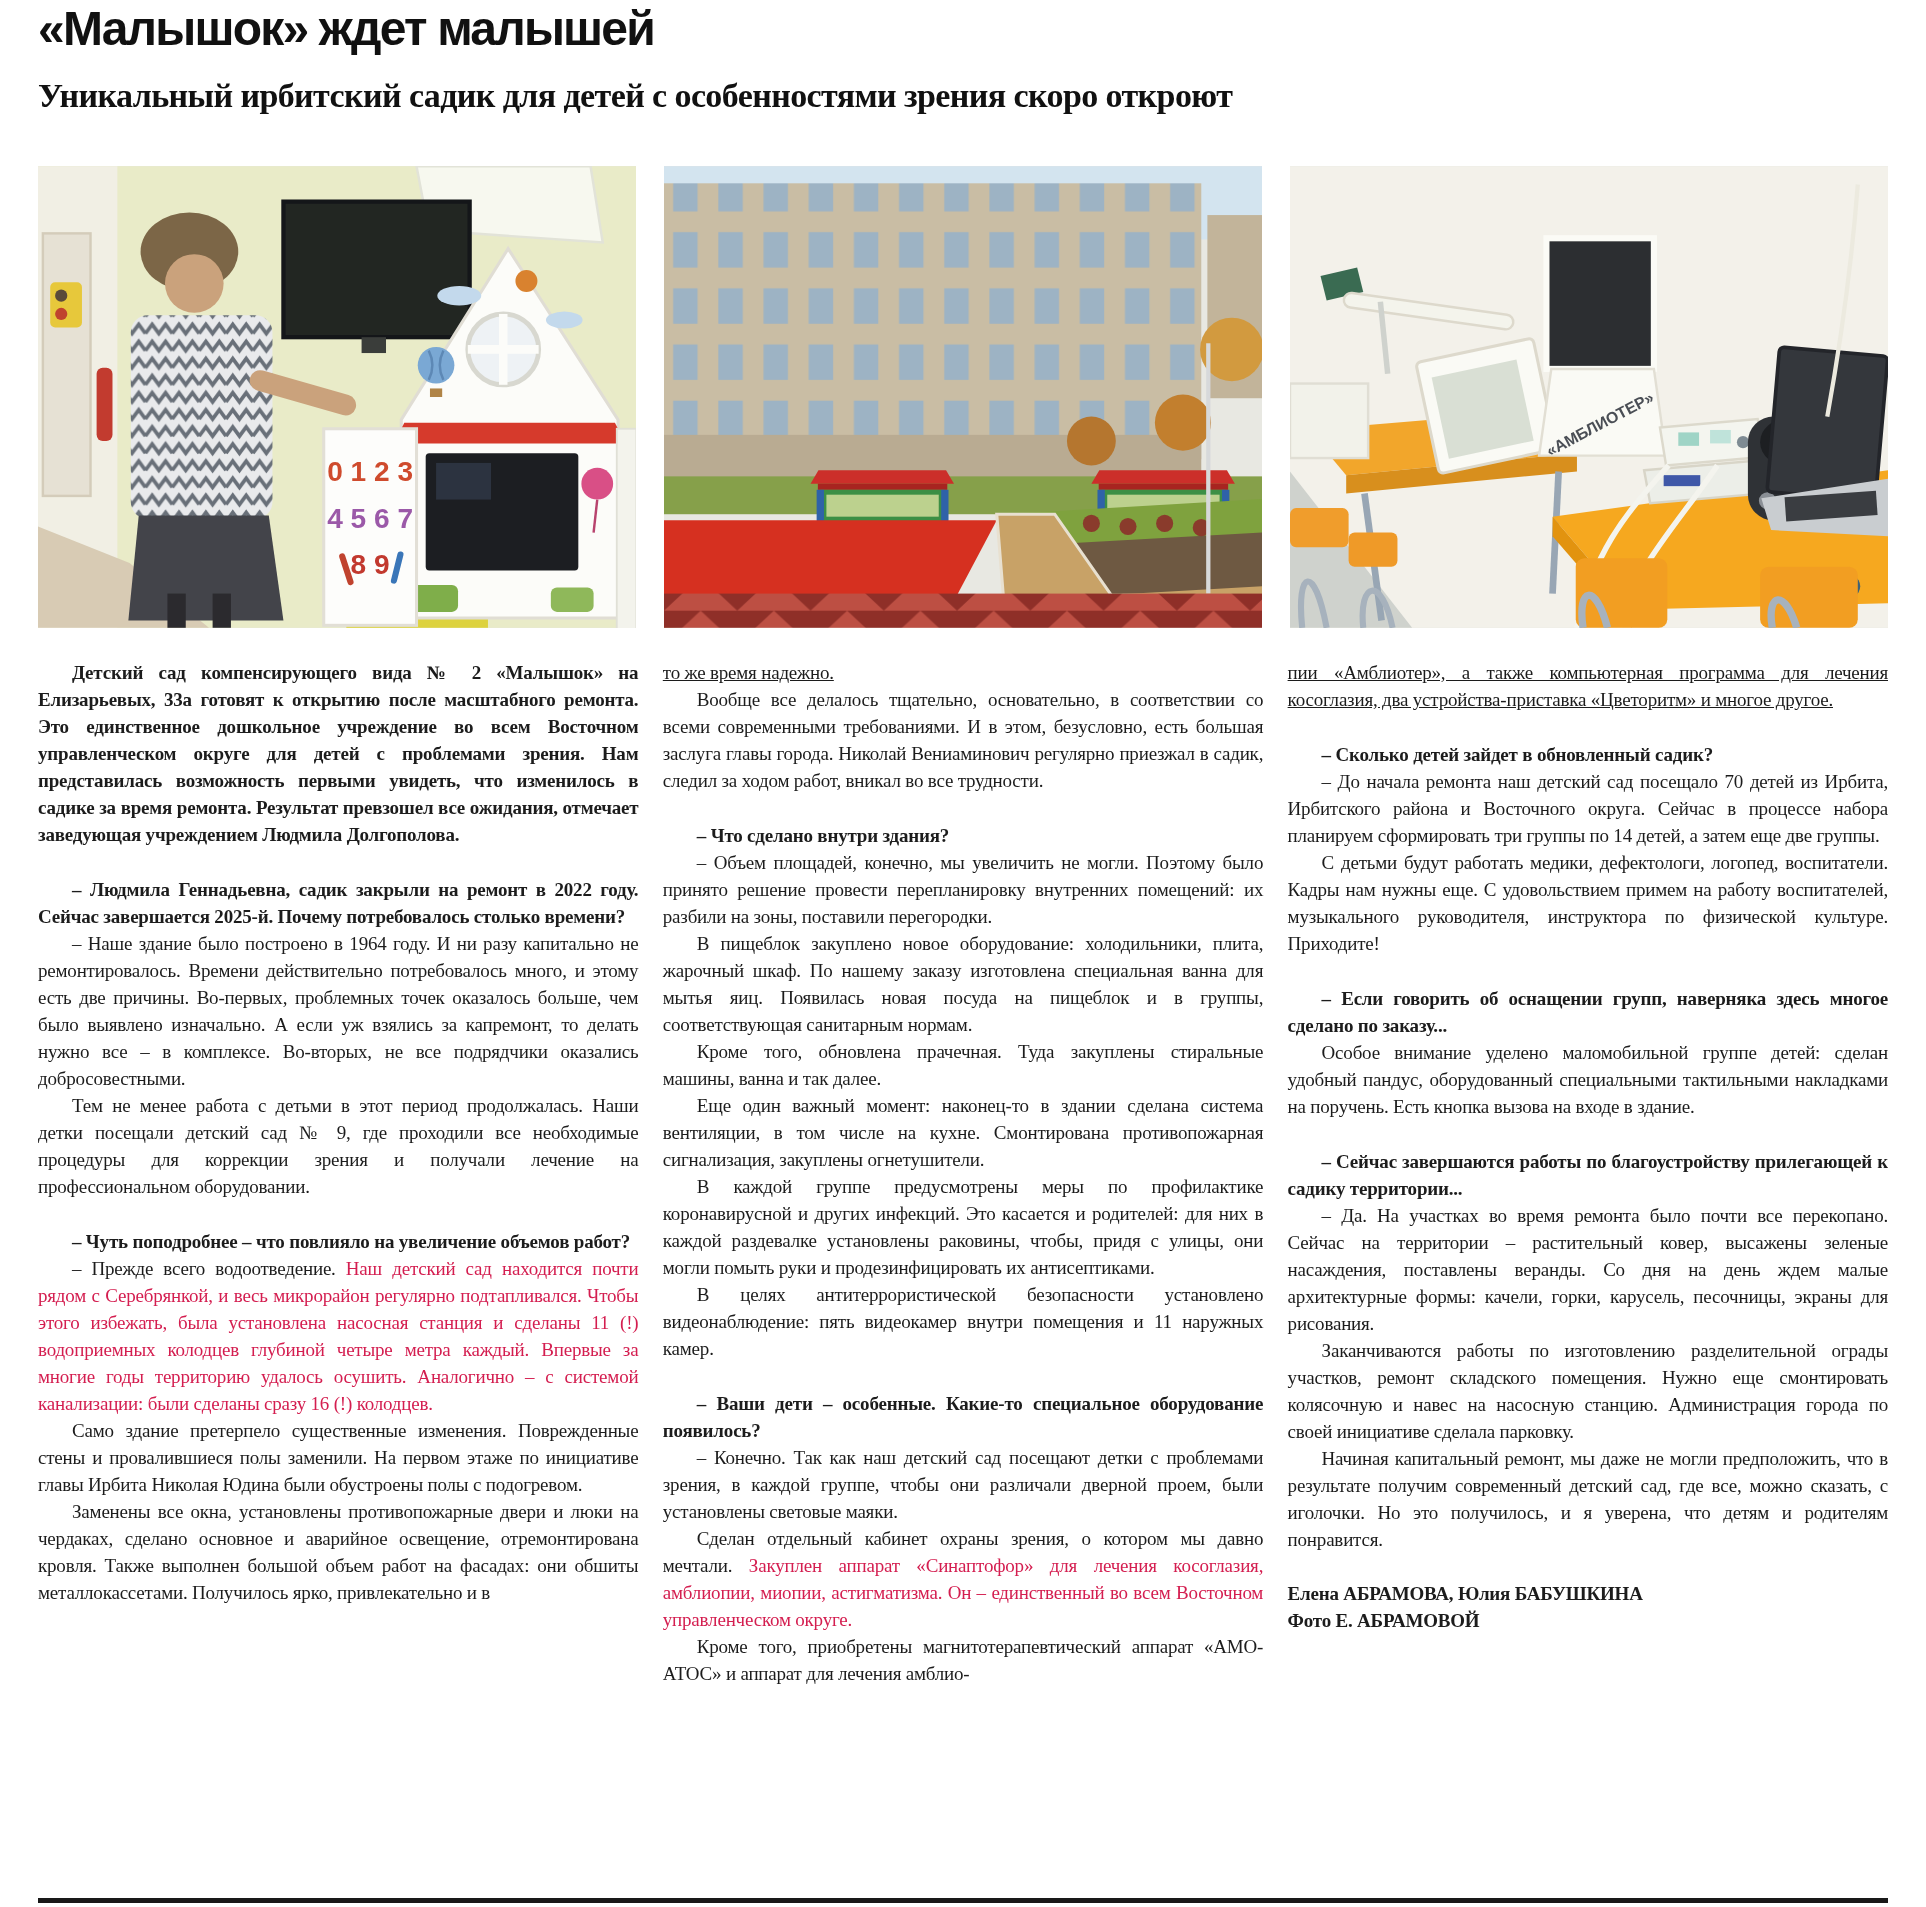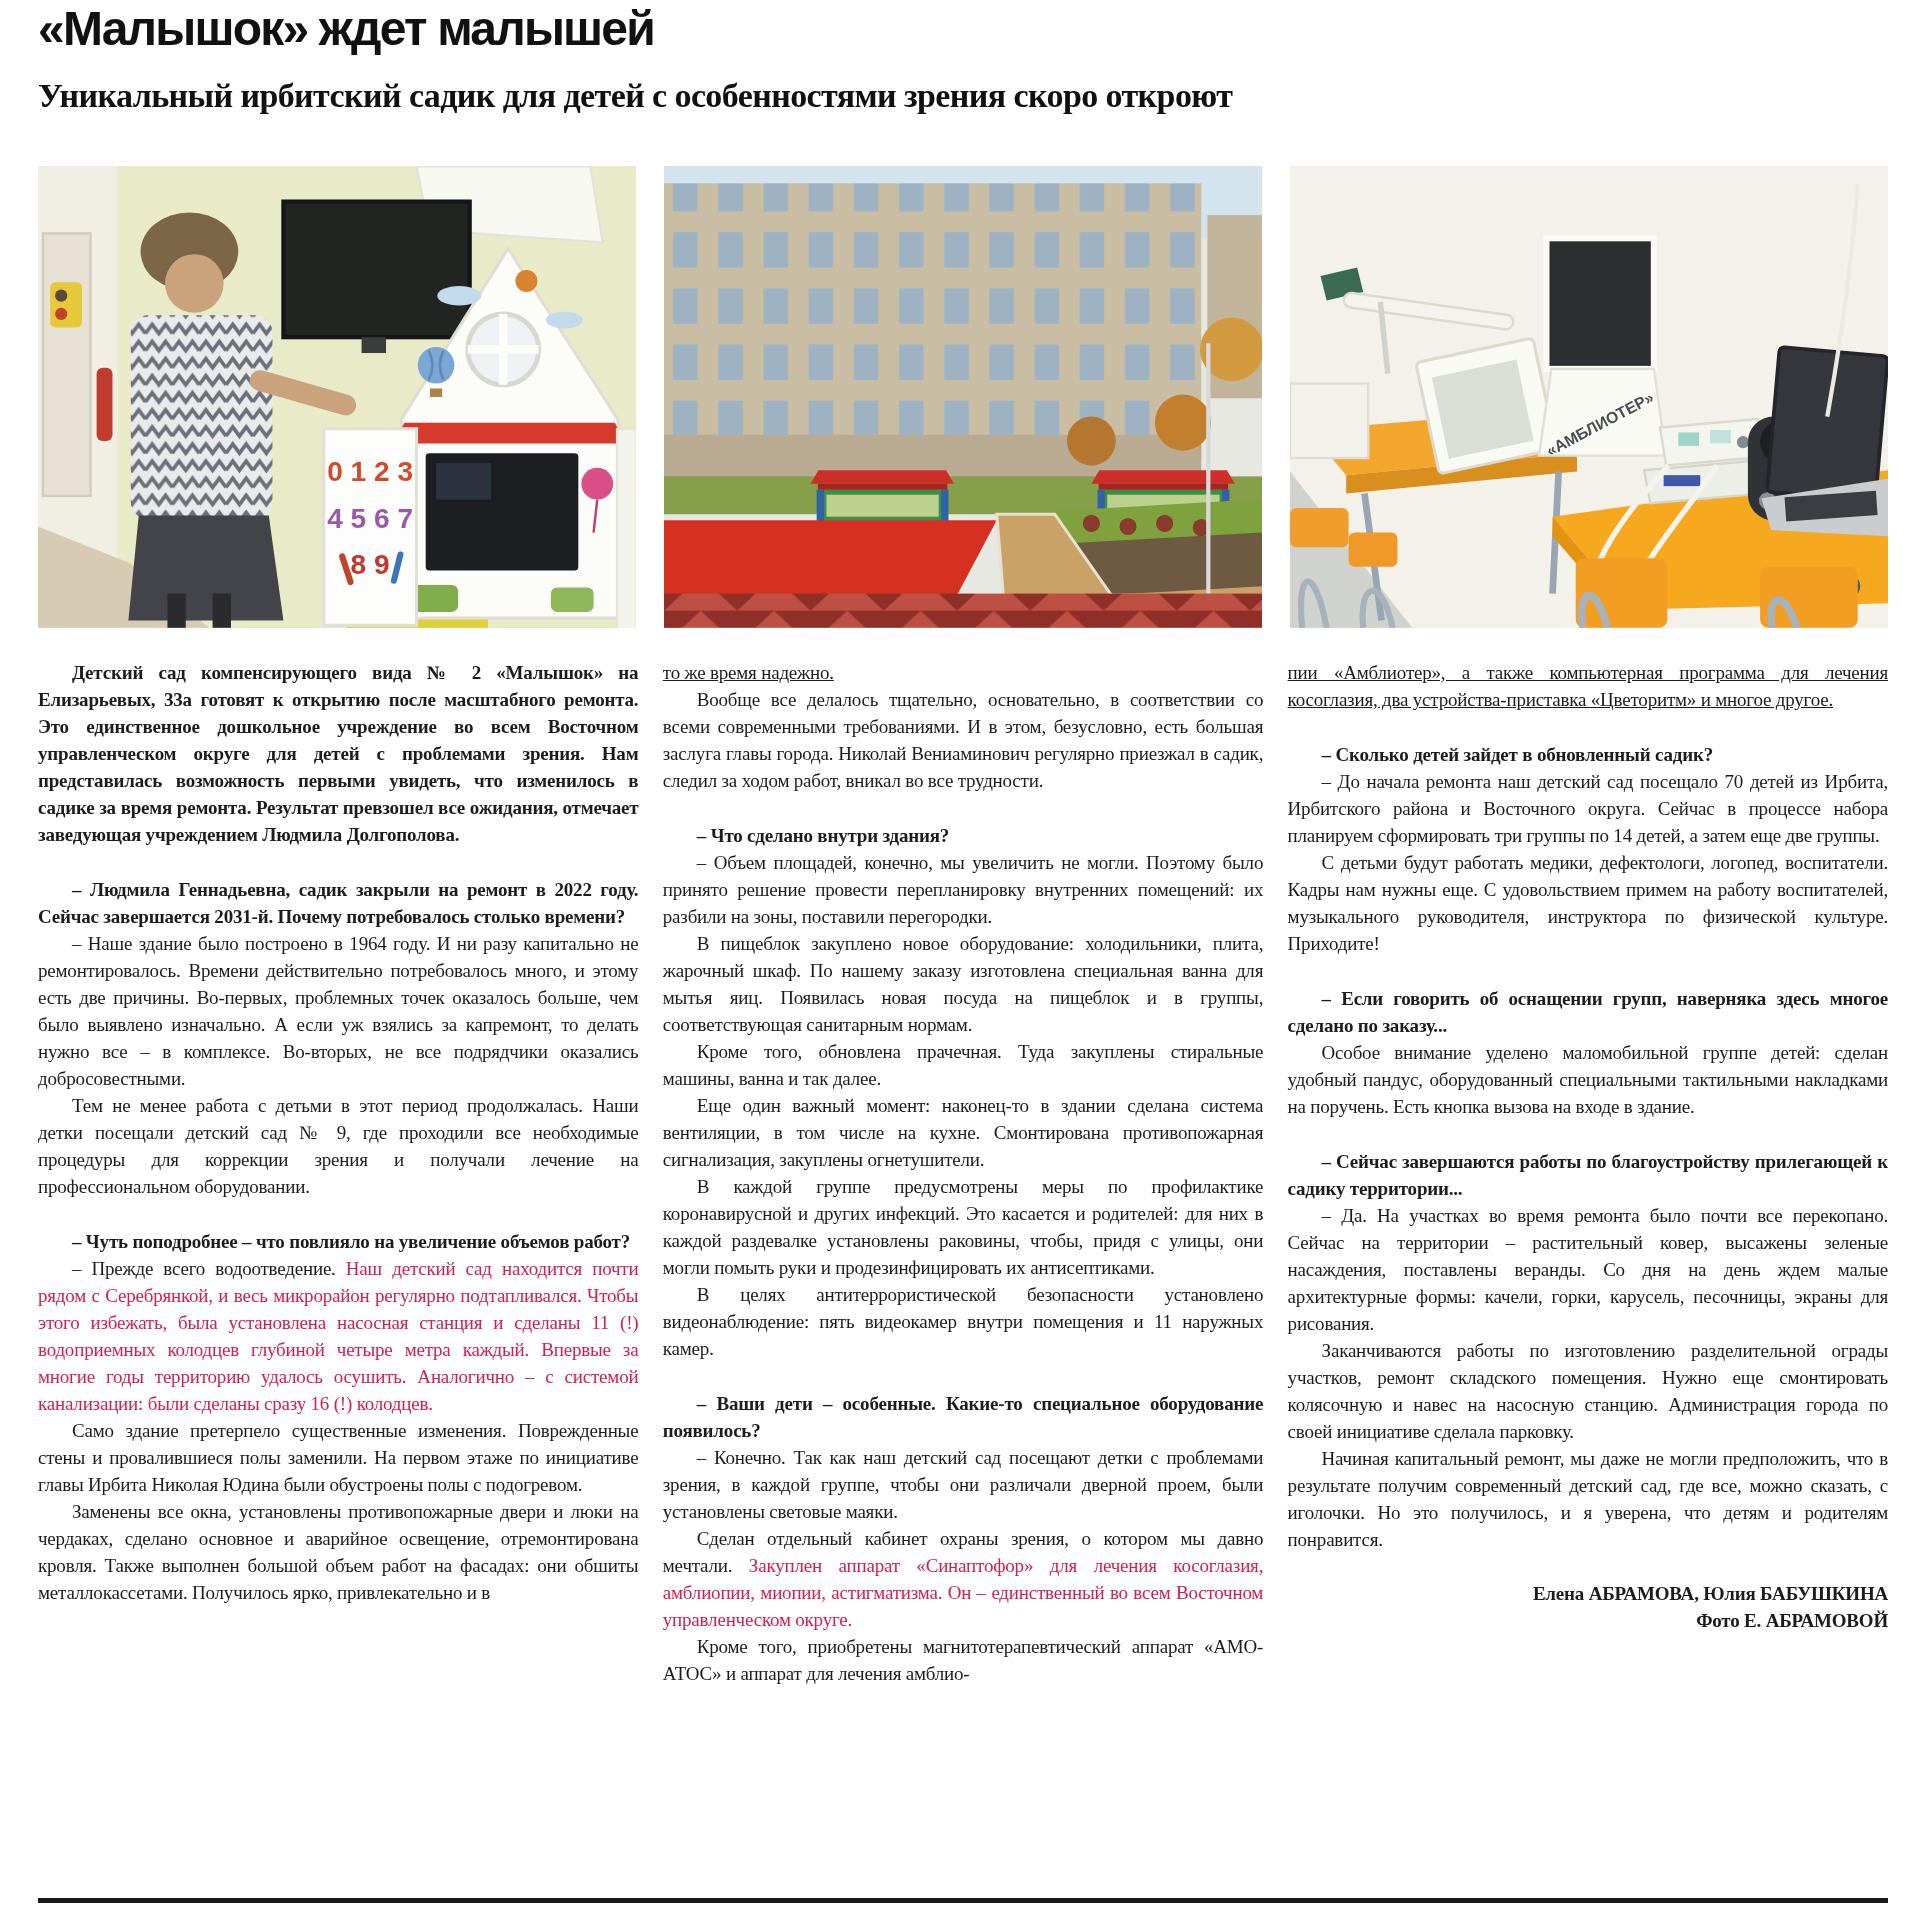--- a/index.html
+++ b/index.html
@@ -23,21 +23,21 @@
   .columns{
     display:flex;gap:24.4px;margin-top:31px;height:1200px;overflow:hidden;
     font-size:19px;line-height:27px;text-align:justify;hyphens:auto;
   }
   .col{flex:1 1 0;min-width:0;}
   .blk{margin:0;text-indent:34px;letter-spacing:-0.2px;}
   .blk.lead{font-weight:700;}
   .blk.q{font-weight:700;margin-top:28px;}
   .blk.noindent{text-indent:0;text-decoration:underline;}
   .red{color:#d41e50;}
-  .blk.byline{font-weight:700;text-align:right;text-indent:0;margin-top:27px;}
+  .blk.byline{font-weight:700;text-align:left;text-indent:0;margin-top:27px;}
   .bottom-rule{position:absolute;left:38px;right:38px;bottom:4.9px;height:4.9px;background:#191919;}
 </style>
 </head>
 <body>
 
 <div class="page">
 
   <h1 class="headline">«Малышок» ждет малышей</h1>
   <h2 class="subhead">Уникальный ирбитский садик для детей с особенностями зрения скоро откроют</h2>
 
@@ -235,21 +235,21 @@
           <rect x="96" y="600" width="80" height="56" rx="10" fill="#ef9a28"></rect>
           <path d="M120 756 C 112 680, 150 670, 168 756" stroke="#a7b2bd" stroke-width="10" fill="none"></path>
         </g>
       </svg>
     </figure>
   </div>
 
   <div class="columns">
     <div class="col">
         <p class="blk lead"><span>Детский сад компенсирующего вида № 2 «Малышок» на Елизарьевых, 33а готовят к открытию после масштабного ремонта. Это единственное дошкольное учреждение во всем Восточном управленческом округе для детей с проблемами зрения. Нам представилась возможность первыми увидеть, что изменилось в садике за время ремонта. Результат превзошел все ожидания, отмечает заведующая учреждением Людмила Долгополова.</span></p>
-        <p class="blk q"><span>– Людмила Геннадьевна, садик закрыли на ремонт в 2022 году. Сейчас завершается 2031-й. Почему потребовалось столько времени?</span></p>
+        <p class="blk q"><span>– Людмила Геннадьевна, садик закрыли на ремонт в 2022 году. Сейчас завершается 2025-й. Почему потребовалось столько времени?</span></p>
         <p class="blk p"><span>– Наше здание было построено в 1964 году. И ни разу капитально не ремонтировалось. Времени действительно потребовалось много, и этому есть две причины. Во-первых, проблемных точек оказалось больше, чем было выявлено изначально. А если уж взялись за капремонт, то делать нужно все – в комплексе. Во-вторых, не все подрядчики оказались добросовестными.</span></p>
         <p class="blk p"><span>Тем не менее работа с детьми в этот период продолжалась. Наши детки посещали детский сад № 9, где проходили все необходимые процедуры для коррекции зрения и получали лечение на профессиональном оборудовании.</span></p>
         <p class="blk q"><span>– Чуть поподробнее – что повлияло на увеличение объемов работ?</span></p>
         <p class="blk p"><span>– Прежде всего водоотведение. </span><span class="red">Наш детский сад находится почти рядом с Серебрянкой, и весь микрорайон регулярно подтапливался. Чтобы этого избежать, была установлена насосная станция и сделаны 11 (!) водоприемных колодцев глубиной четыре метра каждый. Впервые за многие годы территорию удалось осушить. Аналогично – с системой канализации: были сделаны сразу 16 (!) колодцев.</span></p>
         <p class="blk p"><span>Само здание претерпело существенные изменения. Поврежденные стены и провалившиеся полы заменили. На первом этаже по инициативе главы Ирбита Николая Юдина были обустроены полы с подогревом.</span></p>
         <p class="blk p"><span>Заменены все окна, установлены противопожарные двери и люки на чердаках, сделано основное и аварийное освещение, отремонтирована кровля. Также выполнен большой объем работ на фасадах: они обшиты металлокассетами. Получилось ярко, привлекательно и в</span></p>
       </div>
     <div class="col">
         <p class="blk p noindent"><span>то же время надежно.</span></p>
         <p class="blk p"><span>Вообще все делалось тщательно, основательно, в соответствии со всеми современными требованиями. И в этом, безусловно, есть большая заслуга главы города. Николай Вениаминович регулярно приезжал в садик, следил за ходом работ, вникал во все трудности.</span></p>

